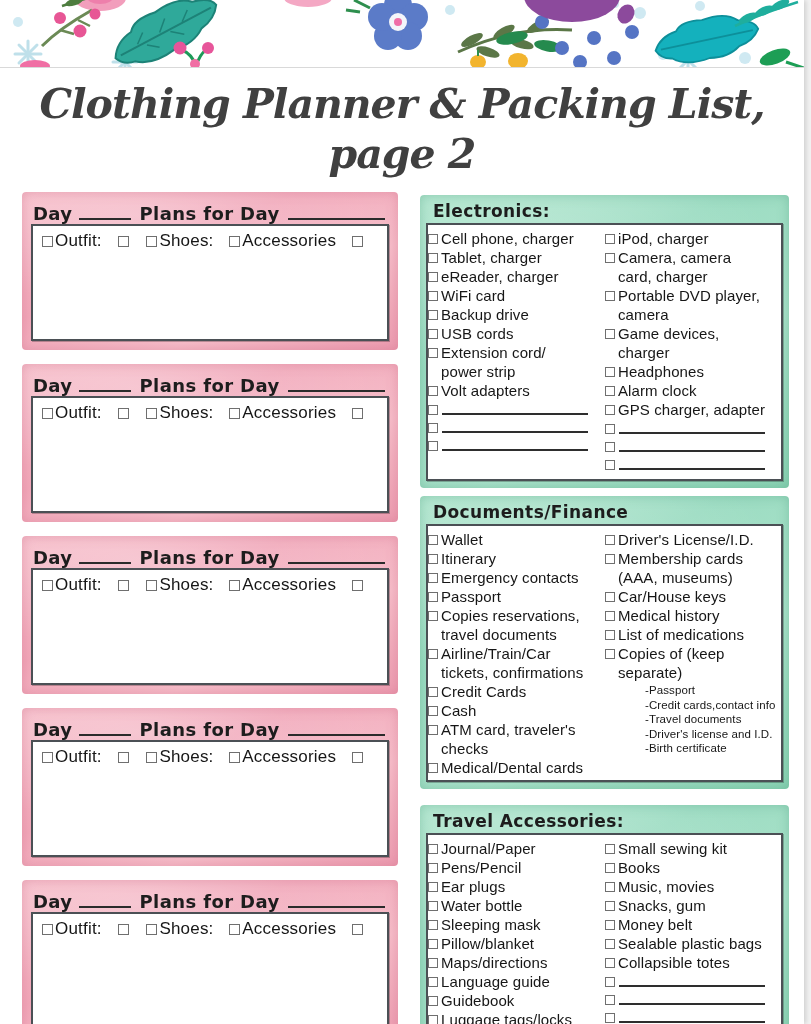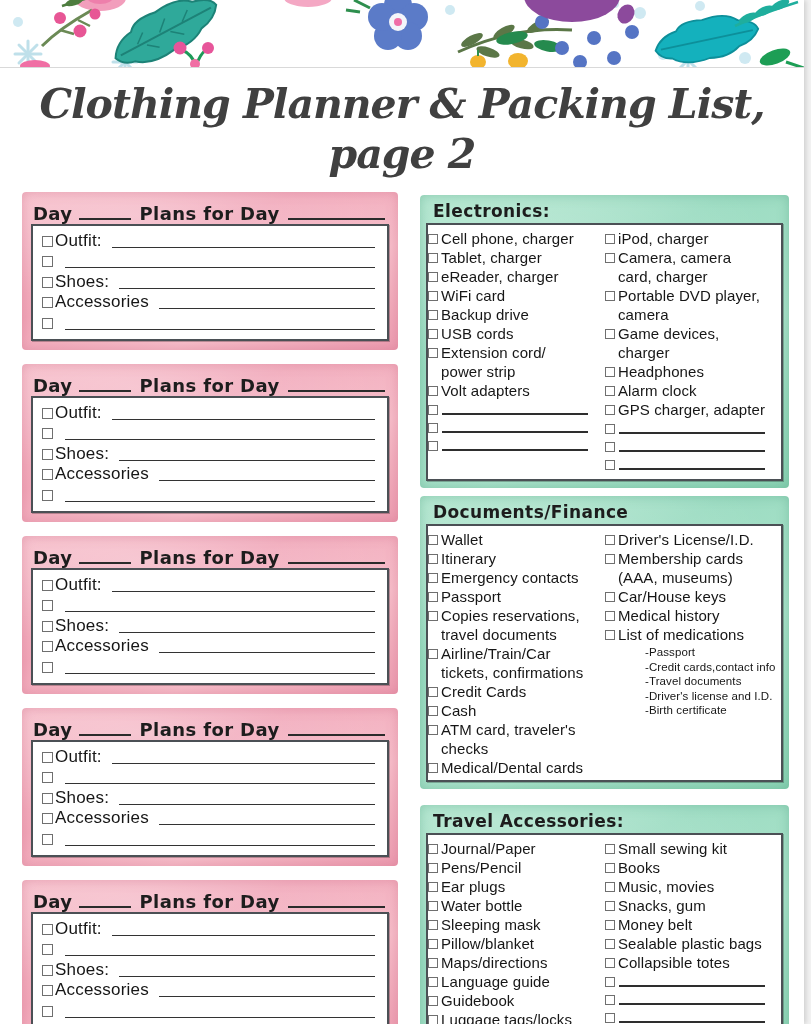--- a/index.html
+++ b/index.html
@@ -34,21 +34,21 @@
       radial-gradient(120% 90% at 30% 15%, rgba(255,255,255,0.30), rgba(255,255,255,0) 60%),
       linear-gradient(155deg, #f6bac7 0%, #f1a7b9 38%, #f6bdc9 68%, #ec9cb0 100%);
     box-shadow: inset 0 0 12px rgba(209,110,138,0.45);
   }
   .day-header { display:flex; align-items:flex-end; height:27px; font-size:18px; padding:0 2px; }
   .hline { display:inline-block; border-bottom:2px solid #2b2b2b; }
   .day-hline   { width:52px; margin:0 8px 4px 7px; }
   .plans-hline { flex:1; margin:0 2px 4px 8px; }
   .day-inner {
     background:#fff; border:2px solid #4b5055; height:117px;
-    padding:4px 9px 6px; display:flex; flex-direction:column; justify-content:space-between;
+    padding:4px 9px 6px; display:flex; flex-direction:row; justify-content:space-between;
     box-shadow: 1px 1px 0 rgba(0,0,0,0.25);
   }
   .day-row { display:flex; align-items:flex-end; height:21px; font-size:17px; letter-spacing:0.2px; }
   .cb {
     display:inline-block; width:10px; height:10px; flex:none;
     border:1.5px solid #6f6f6f; background:#fff;
   }
   .day-row .cb { width:11px; height:11px; margin:0 2px 4px 0; }
   .day-row-label { line-height:20px; }
   .row-hline { flex:1; margin:0 3px 3px 10px; border-bottom:1.5px solid #333; }
@@ -565,20 +565,25 @@
                 <span class="item-text">Car/House keys</span>
               </div>
               <div class="check-item">
                 <span class="cb"></span>
                 <span class="item-text">Medical history</span>
               </div>
               <div class="check-item">
                 <span class="cb"></span>
                 <span class="item-text">List of medications</span>
               </div>
+              <div class="check-item">
+                <span class="cb"></span>
+                <span class="item-text">Copies of (keep
+separate)</span>
+              </div>
               <div class="subitems">
                 <div class="subitem">-Passport</div>
                 <div class="subitem">-Credit cards,contact info</div>
                 <div class="subitem">-Travel documents</div>
                 <div class="subitem">-Driver's license and I.D.</div>
                 <div class="subitem">-Birth certificate</div>
               </div>
         </div>
     </div>
   </div>

